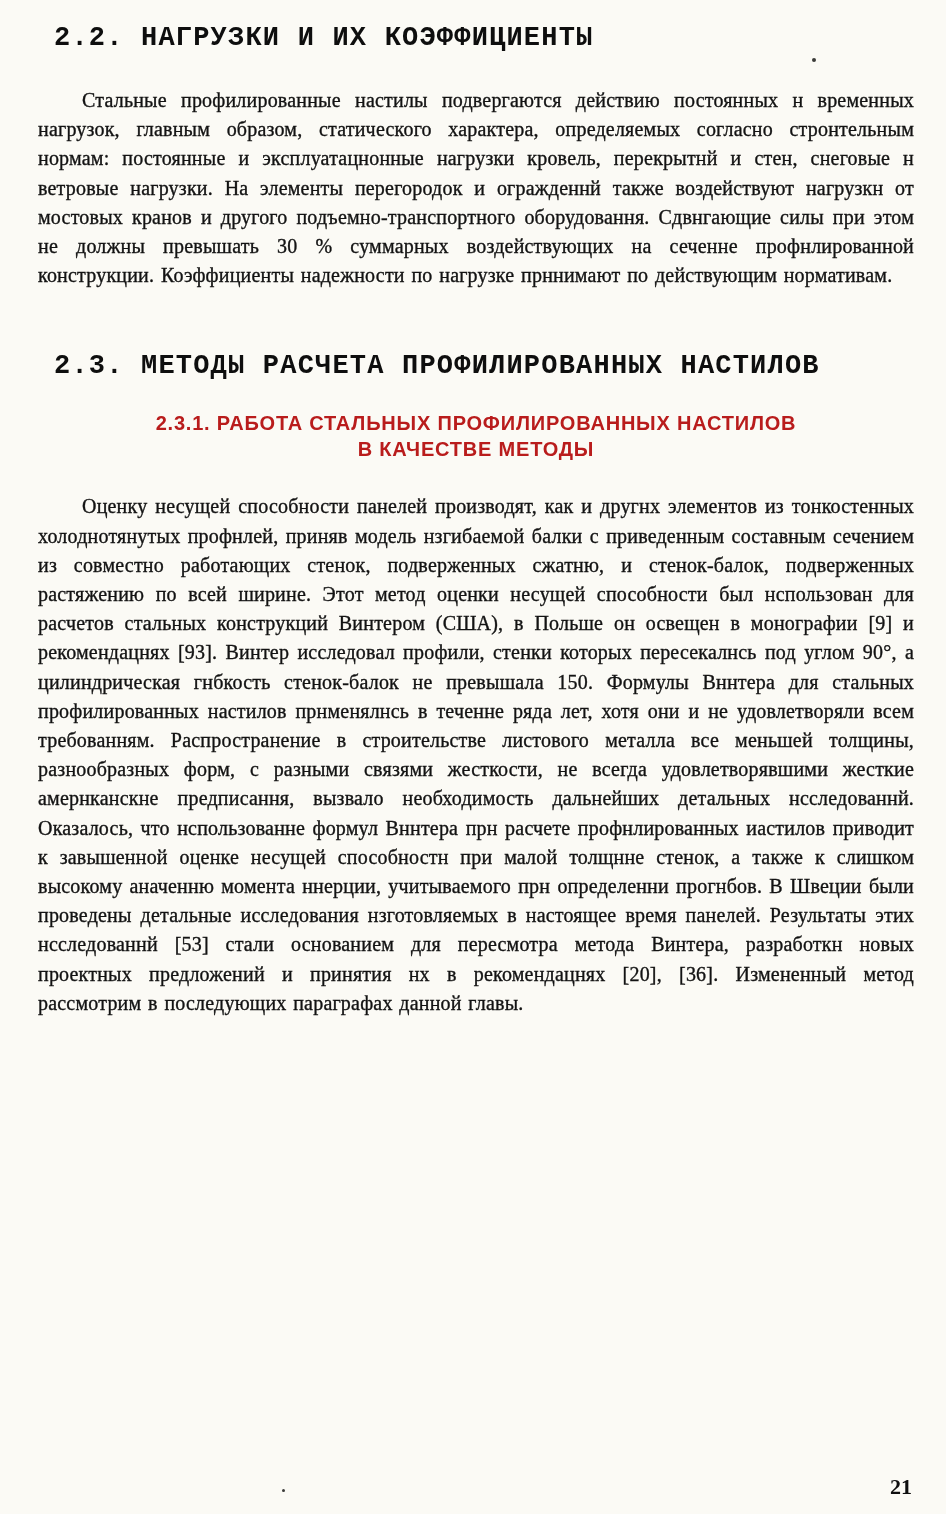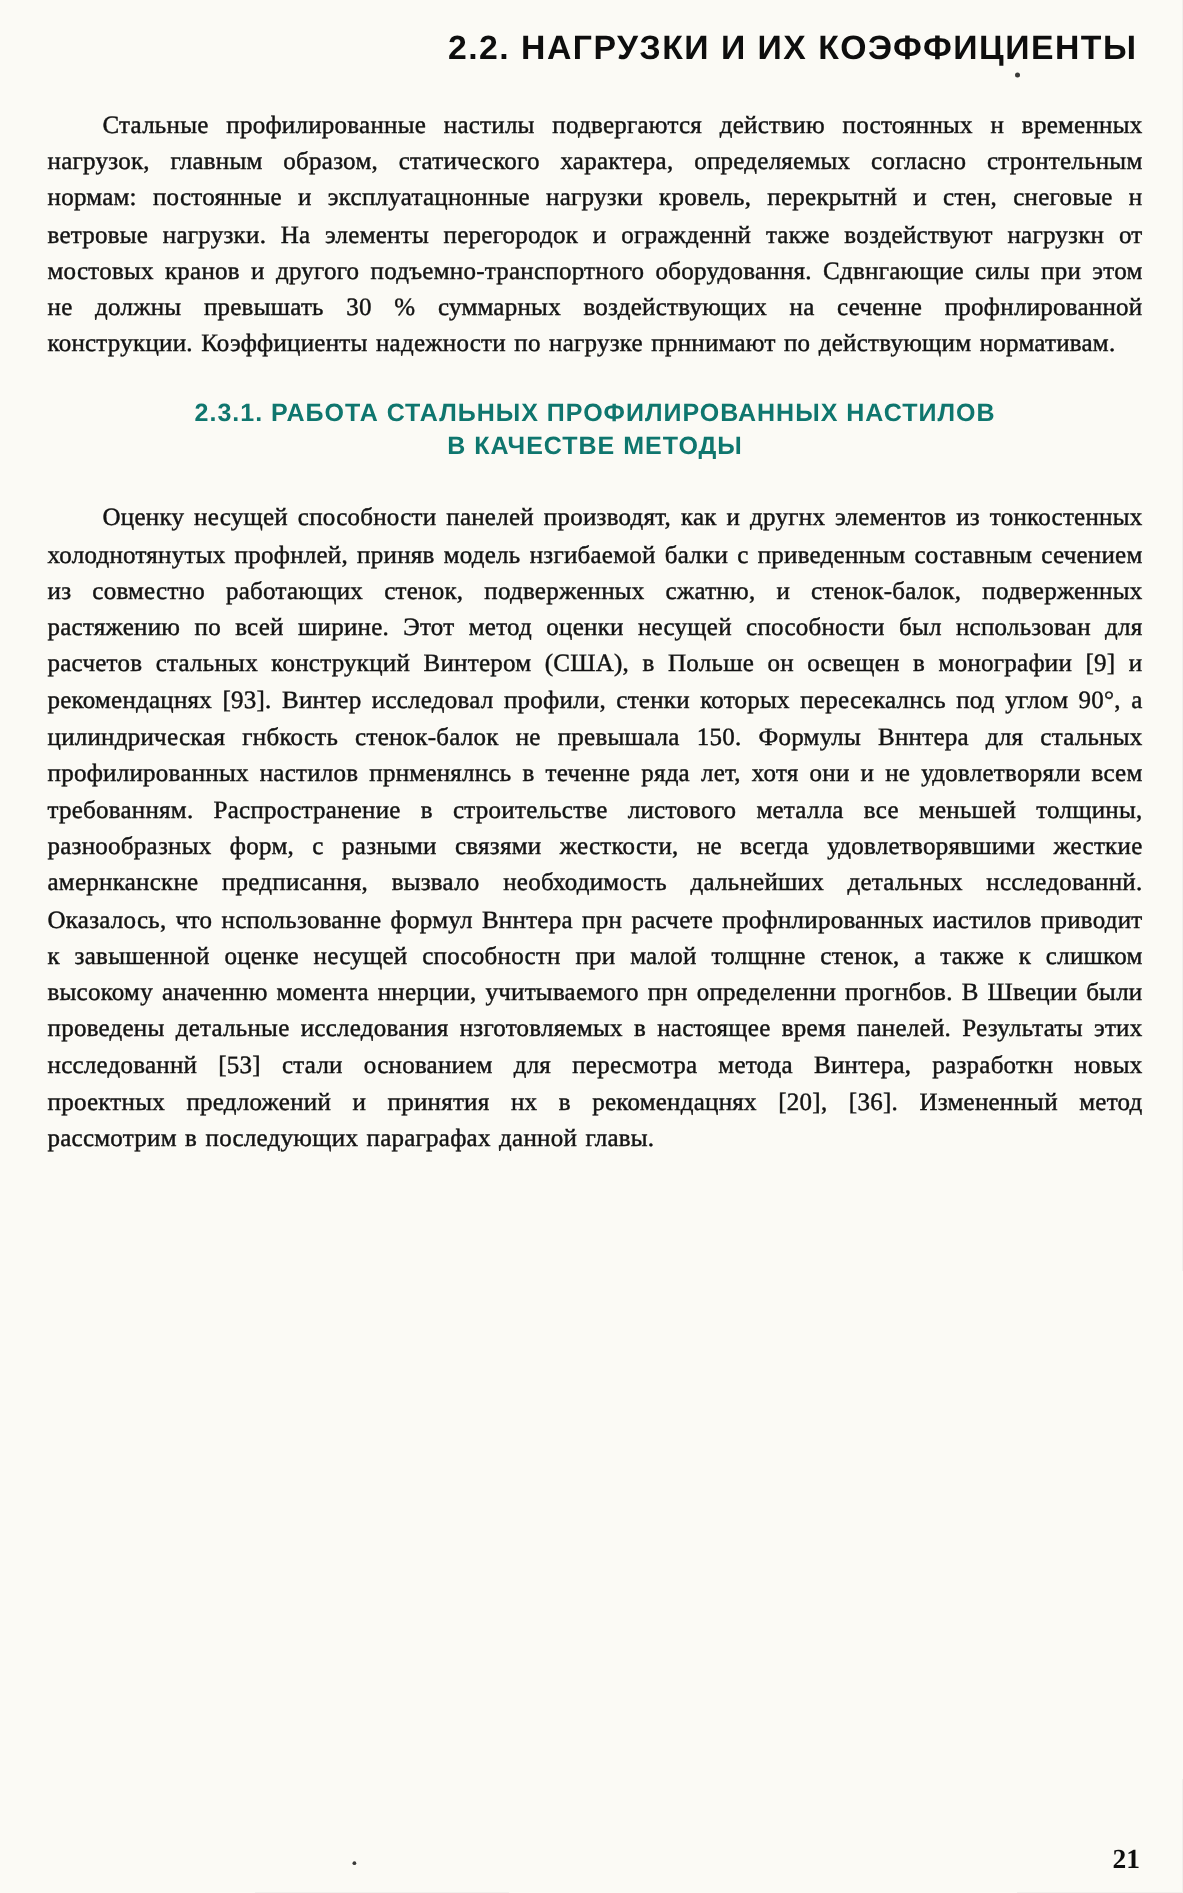--- a/index.html
+++ b/index.html
@@ -13,44 +13,44 @@
     height: 1514px;
     margin: 0 auto;
     background: #fbfaf5;
     box-sizing: border-box;
     padding: 14px 32px 0 38px;
     font-family: "Liberation Serif", serif;
     color: #131313;
     overflow: hidden;
   }
   .section-heading {
-    font-family: Liberation Sans, sans-serif;
+    font-family: Liberation Mono, monospace;
     font-weight: bold;
     font-size: 27px;
     line-height: 32px;
-    text-align: right;
+    text-align: left;
     letter-spacing: 1.2px;
-    margin: 4px;
+    margin: 16px;
     color: #0e0e0e;
   }
   .heading-top {
     margin-top: 8px;
   }
   .heading-methods {
     margin-top: 60px;
   }
   .subsection-heading {
     font-family: "Liberation Sans", sans-serif;
     font-weight: bold;
     font-size: 20px;
     line-height: 26px;
     text-align: center;
     letter-spacing: 0.8px;
     margin: 28px 0 0 0;
-    color: #0f766e;
+    color: #b91c1c;
   }
   .body-text {
     font-size: 20px;
     line-height: 29.2px;
     text-align: justify;
     text-indent: 44px;
     margin: 0;
     letter-spacing: 0.2px;
     word-spacing: 1.5px;
     -webkit-text-stroke: 0.35px currentColor;
@@ -80,20 +80,21 @@
 </style>
 </head>
 <body>
 
 <div class="page">
 
   <h2 class="section-heading heading-top">2.2. НАГРУЗКИ И ИХ КОЭФФИЦИЕНТЫ</h2>
 
   <p class="body-text para-loads">Стальные профилированные настилы подвергаются действию постоянных н временных нагрузок, главным образом, статического характера, определяемых согласно стронтельным нормам: постоянные и эксплуатацнонные нагрузки кровель, перекрытнй и стен, снеговые н ветровые нагрузки. На элементы перегородок и огражденнй также воздействуют нагрузкн от мостовых кранов и другого подъемно-транспортного оборудовання. Сдвнгающие силы при этом не должны превышать 30 % суммарных воздействующих на сеченне профнлированной конструкции. Коэффициенты надежности по нагрузке прннимают по действующим нормативам.</p>
 
+  <h2 class="section-heading heading-methods">2.3. МЕТОДЫ РАСЧЕТА ПРОФИЛИРОВАННЫХ НАСТИЛОВ</h2>
 
   <h3 class="subsection-heading">
     <span>2.3.1. РАБОТА СТАЛЬНЫХ ПРОФИЛИРОВАННЫХ НАСТИЛОВ</span><br>
     <span>В КАЧЕСТВЕ МЕТОДЫ</span>
   </h3>
 
   <p class="body-text para-methods">Оценку несущей способности панелей производят, как и другнх элементов из тонкостенных холоднотянутых профнлей, приняв модель нзгибаемой балки с приведенным составным сечением из совместно работающих стенок, подверженных сжатню, и стенок-балок, подверженных растяжению по всей ширине. Этот метод оценки несущей способности был нспользован для расчетов стальных конструкций Винтером (США), в Польше он освещен в монографии [9] и рекомендацнях [93]. Винтер исследовал профили, стенки которых пересекалнсь под углом 90°, а цилиндрическая гнбкость стенок-балок не превышала 150. Формулы Вннтера для стальных профилированных настилов прнменялнсь в теченне ряда лет, хотя они и не удовлетворяли всем требованням. Распространение в строительстве листового металла все меньшей толщины, разнообразных форм, с разными связями жесткости, не всегда удовлетворявшими жесткие амернканскне предписання, вызвало необходимость дальнейших детальных нсследованнй. Оказалось, что нспользованне формул Вннтера прн расчете профнлированных иастилов приводит к завышенной оценке несущей способностн при малой толщнне стенок, а также к слишком высокому аначенню момента ннерции, учитываемого прн определенни прогнбов. В Швеции были проведены детальные исследования нзготовляемых в настоящее время панелей. Результаты этих нсследованнй [53] стали основанием для пересмотра метода Винтера, разработкн новых проектных предложений и принятия нх в рекомендацнях [20], [36]. Измененный метод рассмотрим в последующих параграфах данной главы.</p>
 
 
   <div class="page-number">21</div>

